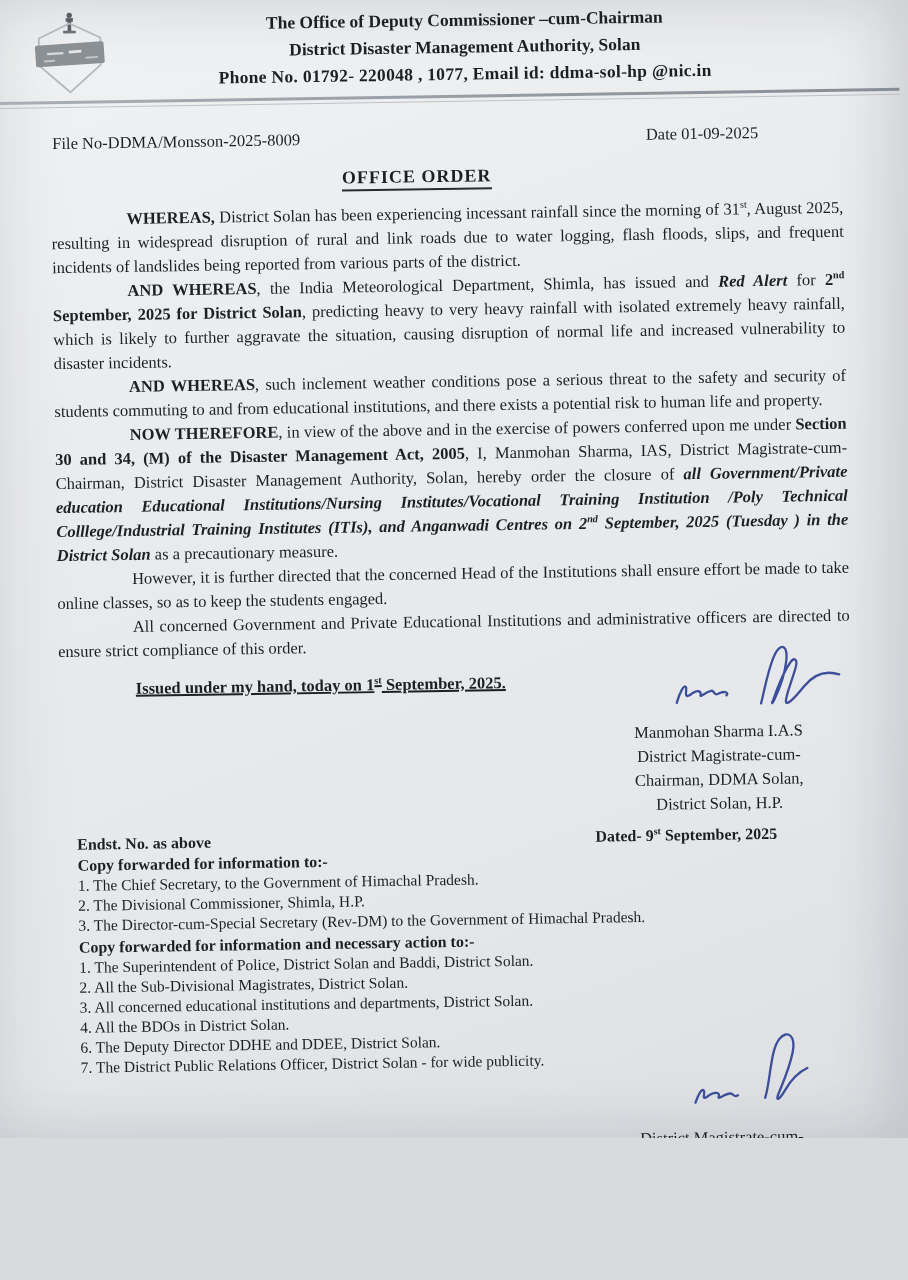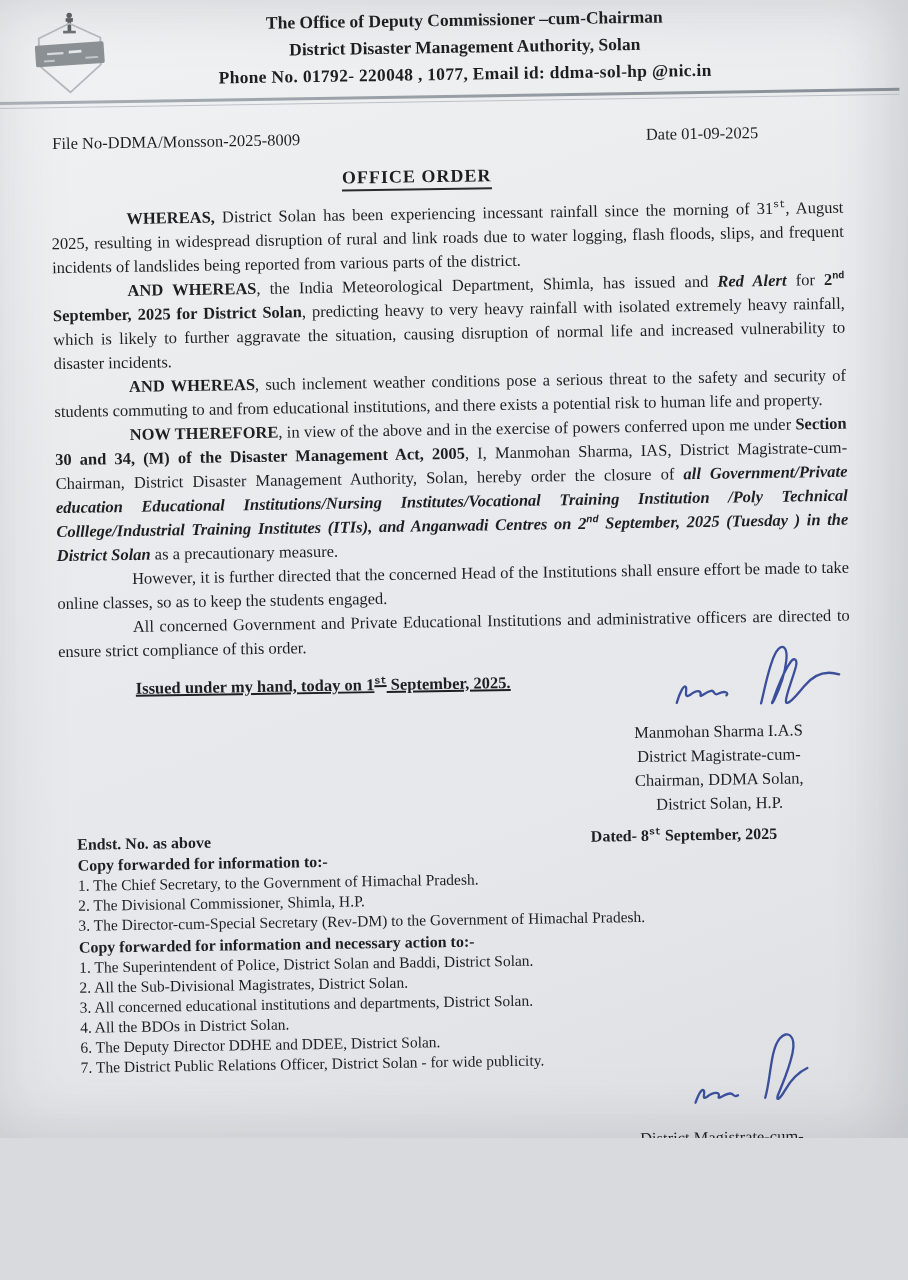--- a/index.html
+++ b/index.html
@@ -31,21 +31,21 @@
   
   .title-wrap{text-align:center;margin:18px 60px 0 0;}
   .title{display:inline-block;font-size:18px;font-weight:700;letter-spacing:1px;
     border-bottom:2.5px solid #2a2b2d;padding-bottom:1px;}
   
   .bodytext{padding:0 58px;margin-top:12px;font-size:16.5px;line-height:24px;text-align:justify;}
   .bodytext p{margin:0;text-indent:75px;}
   .b{font-weight:700;}
   .i{font-style:italic;}
   .u{text-decoration:underline;text-decoration-thickness:2px;}
-  .sup{vertical-align:super;font-size:.62em;line-height:0;font-family:Liberation Mono, monospace;}
+  .sup{vertical-align:super;font-size:.62em;line-height:0;}
   
   .issued{margin:16px 0 0 135px;font-size:16.5px;font-weight:700;}
   
   .sig1{position:absolute;right:58px;top:644px;width:182px;height:92px;}
   .sig2{position:absolute;right:78px;top:1040px;width:150px;height:92px;}
   .signblock{font-size:16.5px;line-height:24px;text-align:center;}
   .signblock1{margin:30px 60px 0 auto;width:262px;}
   .signblock2{margin:58px 68px 0 auto;width:252px;}
   
   .endst-row{display:flex;justify-content:space-between;align-items:flex-start;
@@ -118,21 +118,21 @@
 
     <div class="signblock signblock1">
       <div>Manmohan Sharma I.A.S</div>
       <div>District Magistrate-cum-</div>
       <div>Chairman, DDMA Solan,</div>
       <div>District Solan, H.P.</div>
     </div>
 
     <div class="endst-row">
       <span>Endst. No. as above</span>
-      <span><span class="b">Dated- 8</span><span class="b sup">st</span><span class="b"> September, 2025</span></span>
+      <span><span class="b">Dated- 9</span><span class="b sup">st</span><span class="b"> September, 2025</span></span>
     </div>
 
     <div class="copy-head">Copy forwarded for information to:-</div>
     <div class="copy-list">
         <div>1. The Chief Secretary, to the Government of Himachal Pradesh.</div>
         <div>2. The Divisional Commissioner, Shimla, H.P.</div>
         <div>3. The Director-cum-Special Secretary (Rev-DM) to the Government of Himachal Pradesh.</div>
       </div>
 
     <div class="copy-head">Copy forwarded for information and necessary action to:-</div>

